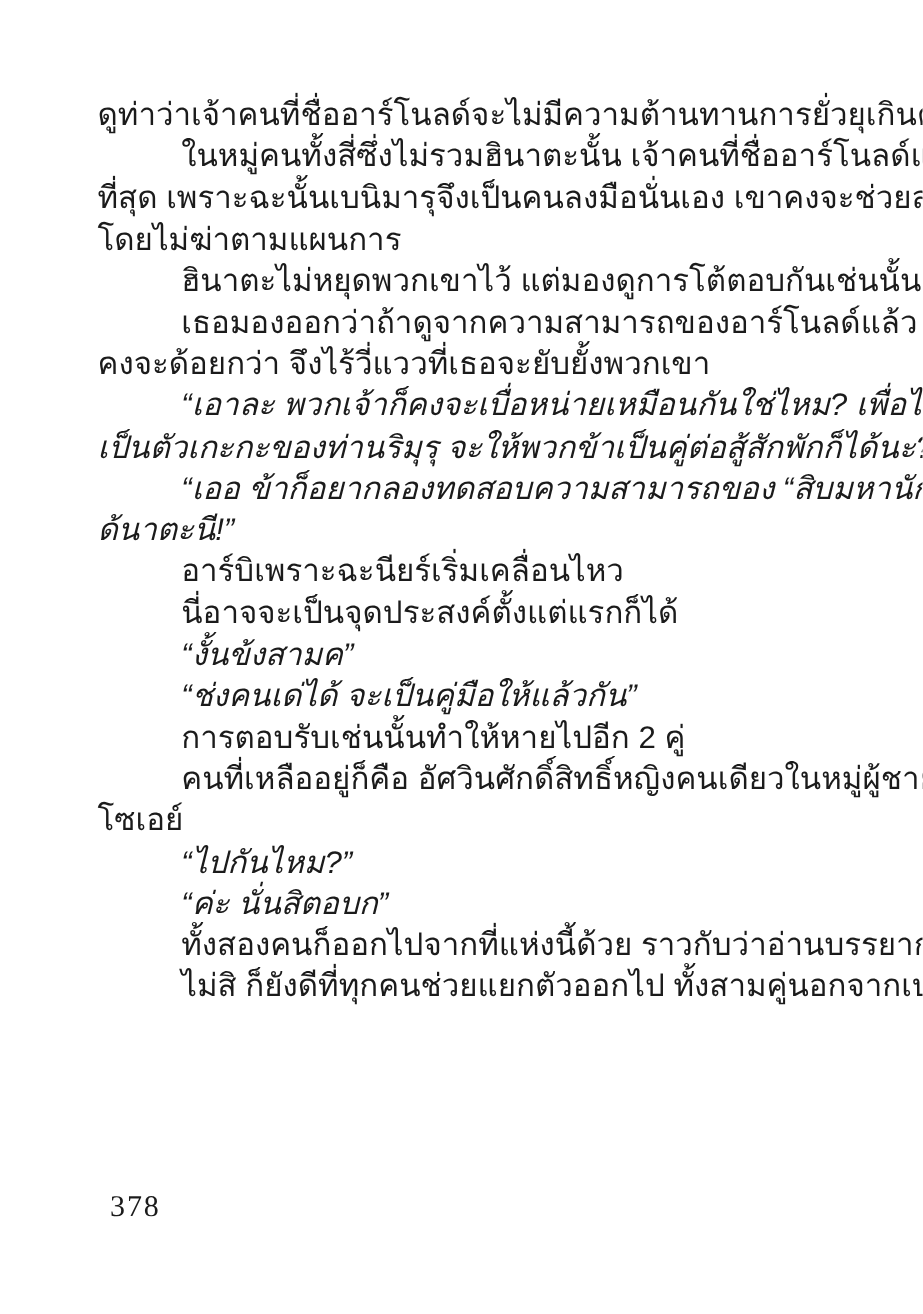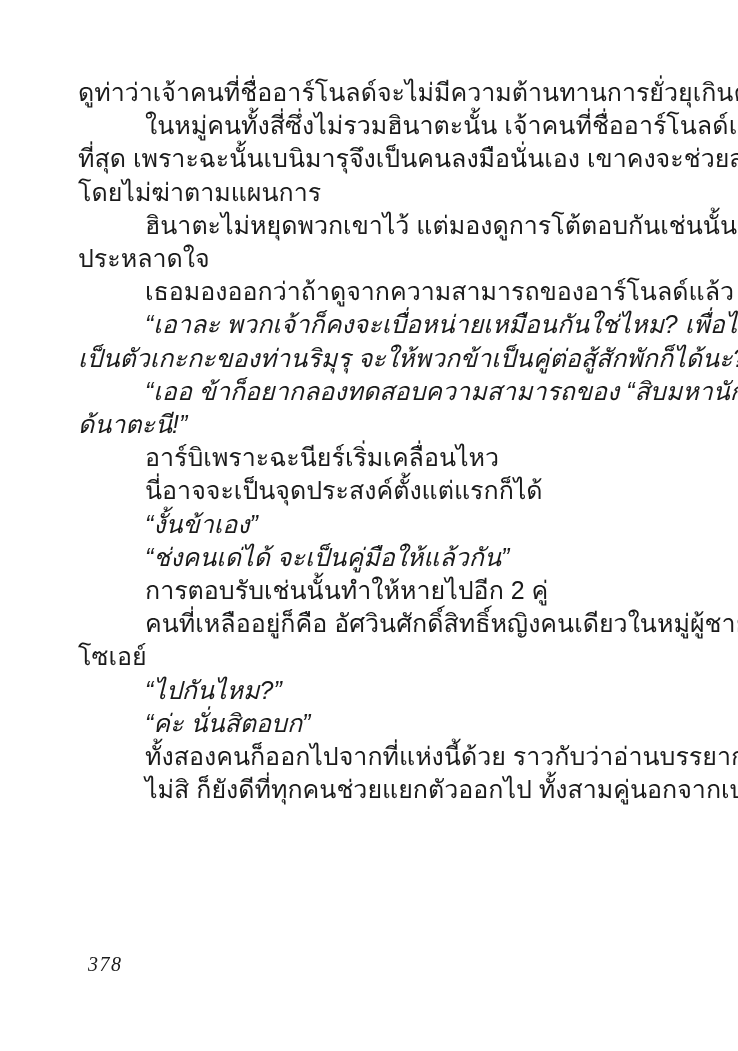--- a/index.html
+++ b/index.html
@@ -36,46 +36,45 @@
     padding-left: 67px;
   }
   .line.italic {
     font-style: italic;
   }
   .page-number {
     position: absolute;
     left: 88px;
     top: 953px;
     font-family: "Liberation Serif", serif;
-    font-size: 20px;
+    font-size: 24px;
     font-weight: 500;
     color: #1b1b1b;
     letter-spacing: 1.5px;
-    font-style: italic;
   }
 </style>
 </head>
 <body>
 
 <div class="page" style="background: rgb(255, 255, 255);">
   <div class="text-block" style="color: rgb(27, 27, 27);">
       <div class="line">ดูท่าว่าเจ้าคนที่ชื่ออาร์โนลด์จะไม่มีความต้านทานการยั่วยุเกินคาด</div>
       <div class="line indent">ในหมู่คนทั้งสี่ซึ่งไม่รวมฮินาตะนั้น เจ้าคนที่ชื่ออาร์โนลด์แข็งแกร่ง</div>
       <div class="line">ที่สุด เพราะฉะนั้นเบนิมารุจึงเป็นคนลงมือนั่นเอง เขาคงจะช่วยสกัดกั้น</div>
       <div class="line">โดยไม่ฆ่าตามแผนการ</div>
       <div class="line indent">ฮินาตะไม่หยุดพวกเขาไว้ แต่มองดูการโต้ตอบกันเช่นนั้นอย่าง</div>
-      <div class="line">ประหลาดใจ</div>
       <div class="line indent">เธอมองออกว่าถ้าดูจากความสามารถของอาร์โนลด์แล้ว เบนิมารุ</div>
+      <div class="line">คงจะด้อยกว่า จึงไร้วี่แววที่เธอจะยับยั้งพวกเขา</div>
       <div class="line indent italic">“เอาละ พวกเจ้าก็คงจะเบื่อหน่ายเหมือนกันใช่ไหม? เพื่อไม่ให้</div>
       <div class="line italic">เป็นตัวเกะกะของท่านริมุรุ จะให้พวกข้าเป็นคู่ต่อสู้สักพักก็ได้นะ?”</div>
       <div class="line indent italic">“เออ ข้าก็อยากลองทดสอบความสามารถของ “สิบมหานักบุญ”</div>
       <div class="line italic">ด้นาตะนี!”</div>
       <div class="line indent">อาร์บิเพราะฉะนียร์เริ่มเคลื่อนไหว</div>
       <div class="line indent">นี่อาจจะเป็นจุดประสงค์ตั้งแต่แรกก็ได้</div>
-      <div class="line indent italic">“งั้นข้าเอง”</div>
+      <div class="line indent italic">“งั้นข้งสามค”</div>
       <div class="line indent italic">“ช่งคนเด่ได้ จะเป็นคู่มือให้แล้วกัน”</div>
       <div class="line indent">การตอบรับเช่นนั้นทำให้หายไปอีก 2 คู่</div>
       <div class="line indent">คนที่เหลืออยู่ก็คือ อัศวินศักดิ์สิทธิ์หญิงคนเดียวในหมู่ผู้ชายและ</div>
       <div class="line">โซเอย์</div>
       <div class="line indent italic">“ไปกันไหม?”</div>
       <div class="line indent italic">“ค่ะ นั่นสิตอบก”</div>
       <div class="line indent">ทั้งสองคนก็ออกไปจากที่แห่งนี้ด้วย ราวกับว่าอ่านบรรยากาศออก</div>
       <div class="line indent">ไม่สิ ก็ยังดีที่ทุกคนช่วยแยกตัวออกไป ทั้งสามคู่นอกจากเบนิมารุ</div>
     </div>
   <div class="page-number">378</div>

